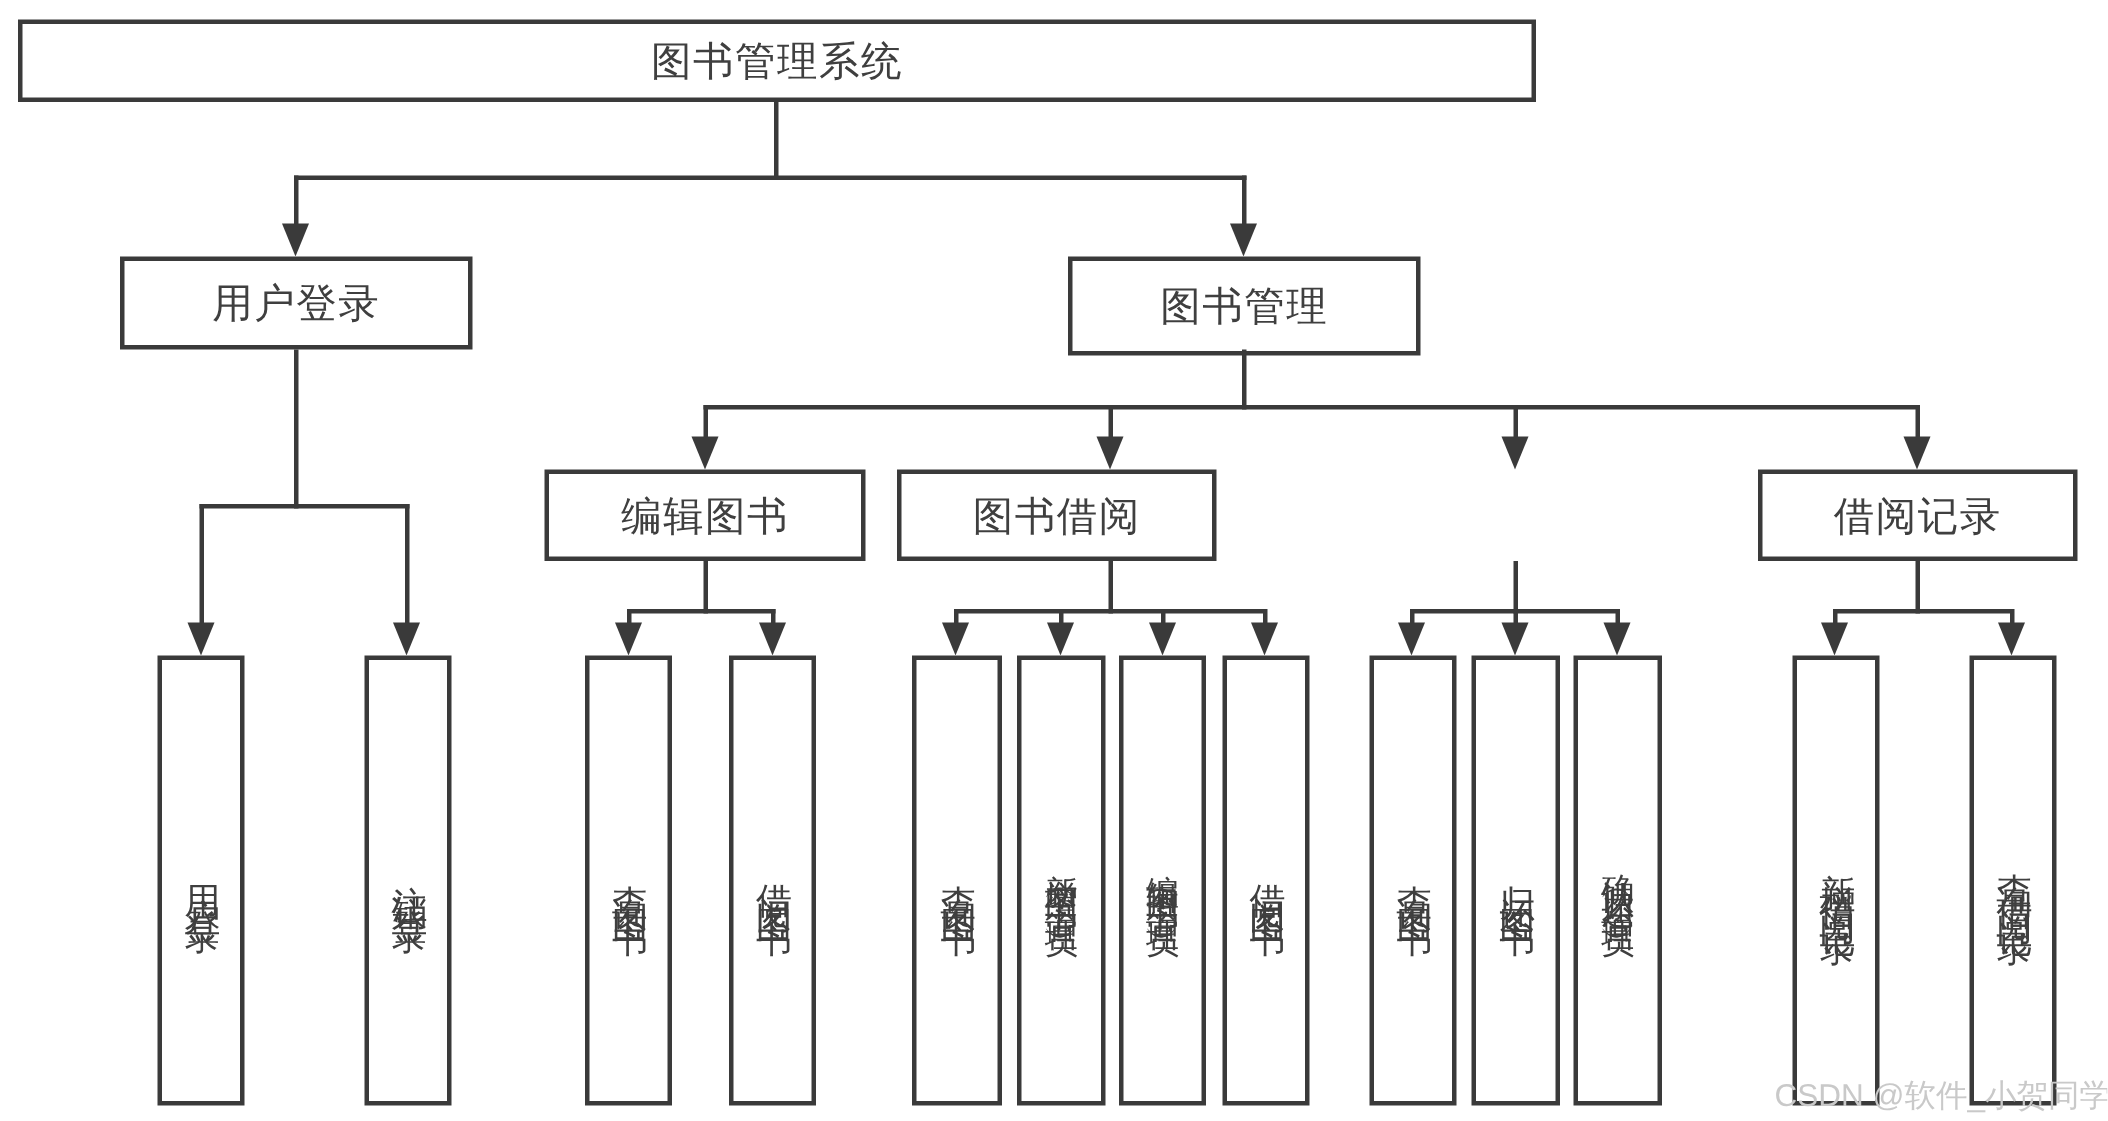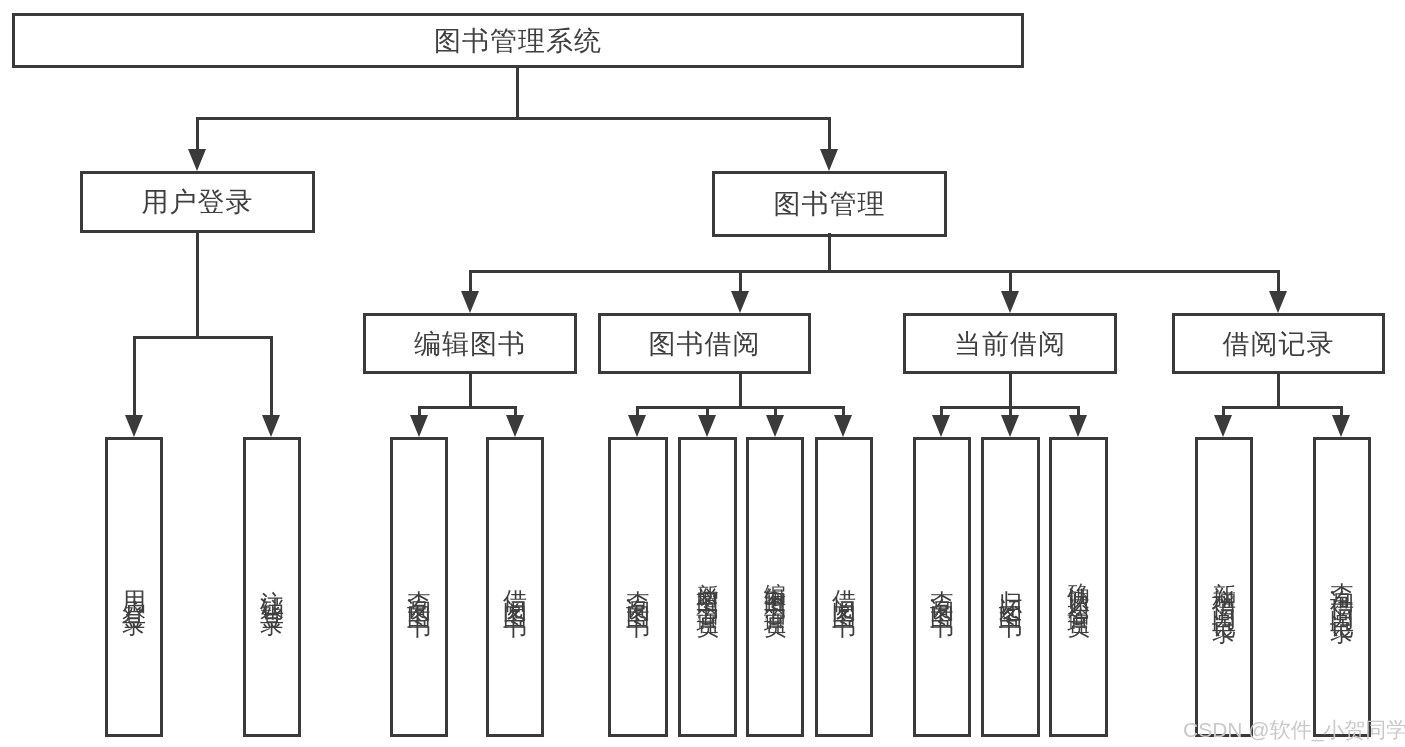--- a/index.html
+++ b/index.html
@@ -68,23 +68,20 @@
   <div class="vline" style="left:1009px;top:270px;height:23px"></div>
   <div class="arrow" style="left:1001px;top:291px"></div>
   <div class="vline" style="left:1277px;top:270px;height:23px"></div>
   <div class="arrow" style="left:1269px;top:291px"></div>
 
   <div class="box" style="left:363px;top:313px;width:214px;height:61px">
     <span class="hlabel">编辑图书</span>
   </div>
   <div class="box" style="left:598px;top:313px;width:213px;height:61px">
     <span class="hlabel">图书借阅</span>
-  </div>
-  <div class="box" style="left:903px;top:313px;width:214px;height:61px">
-    <span class="hlabel">当前借阅</span>
   </div>
   <div class="box" style="left:1172px;top:313px;width:213px;height:61px">
     <span class="hlabel">借阅记录</span>
   </div>
 
   <div class="vline" style="left:469px;top:374px;height:35px"></div>
   <div class="hline" style="left:418px;top:406px;width:99px"></div>
   <div class="vline" style="left:418px;top:406px;height:12px"></div>
   <div class="arrow" style="left:410px;top:415px"></div>
   <div class="vline" style="left:514px;top:406px;height:12px"></div>

